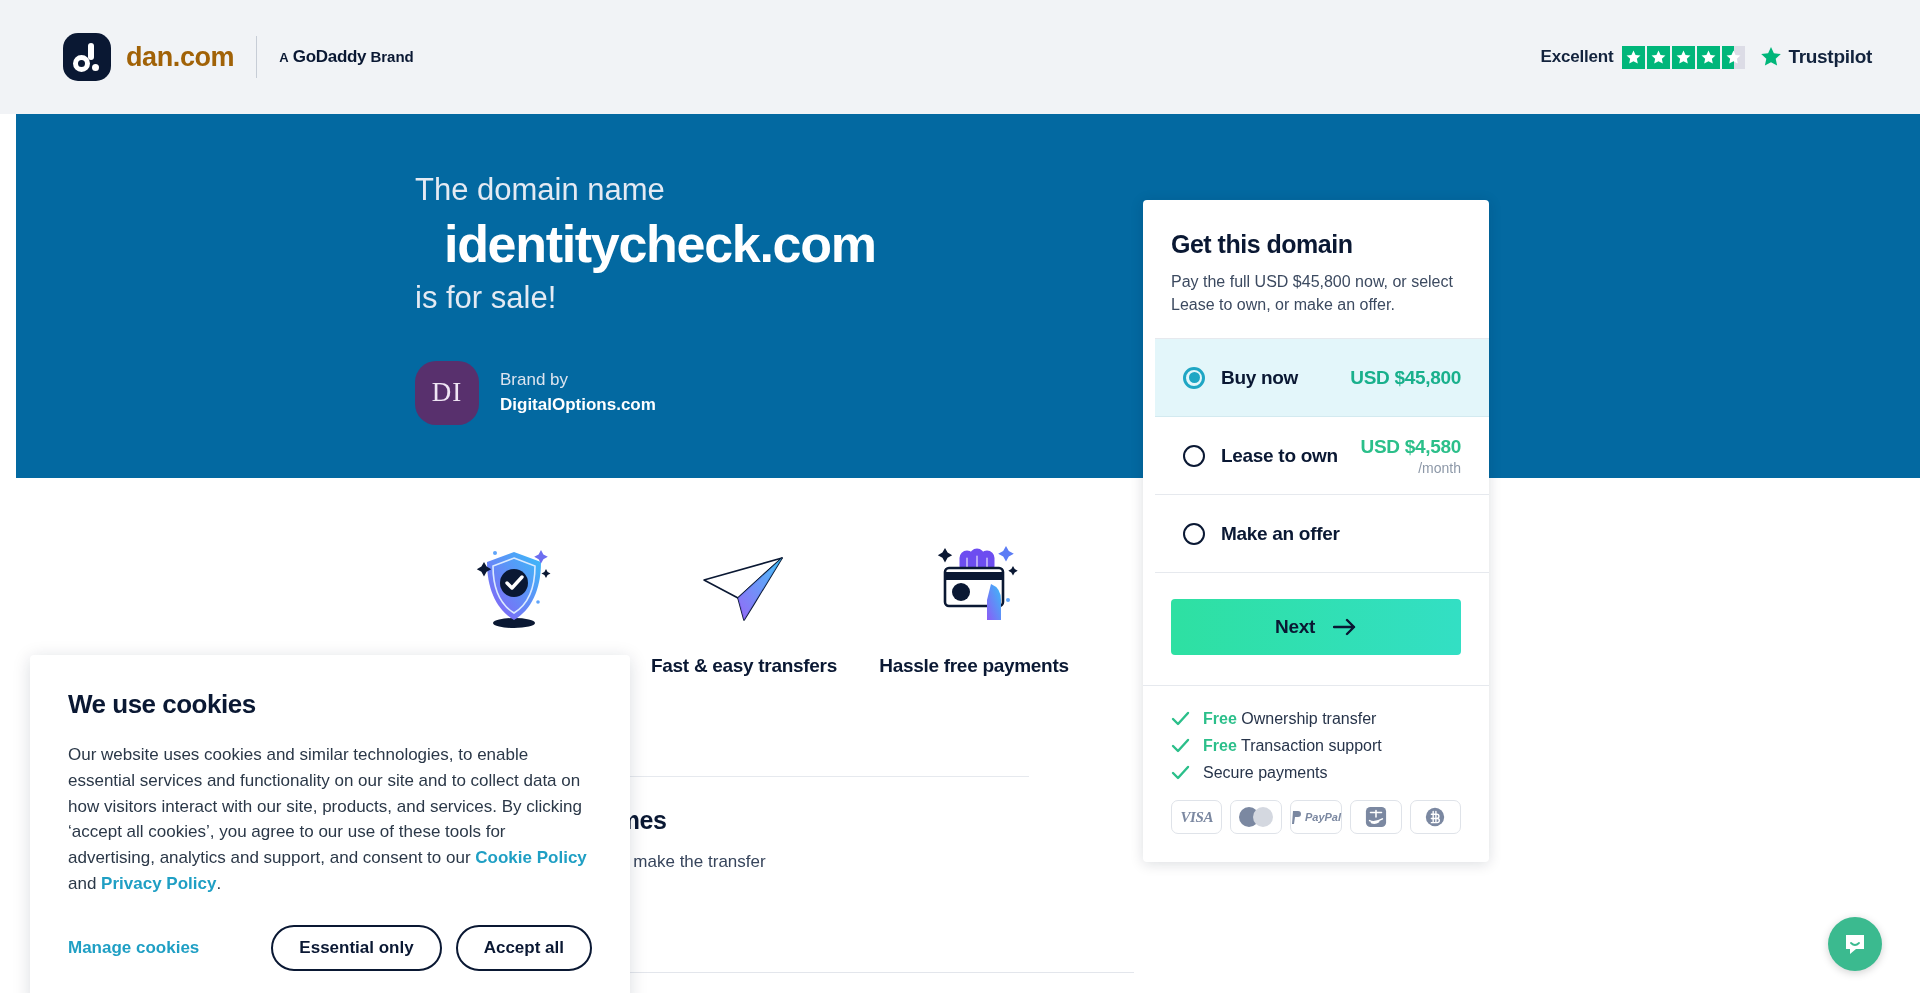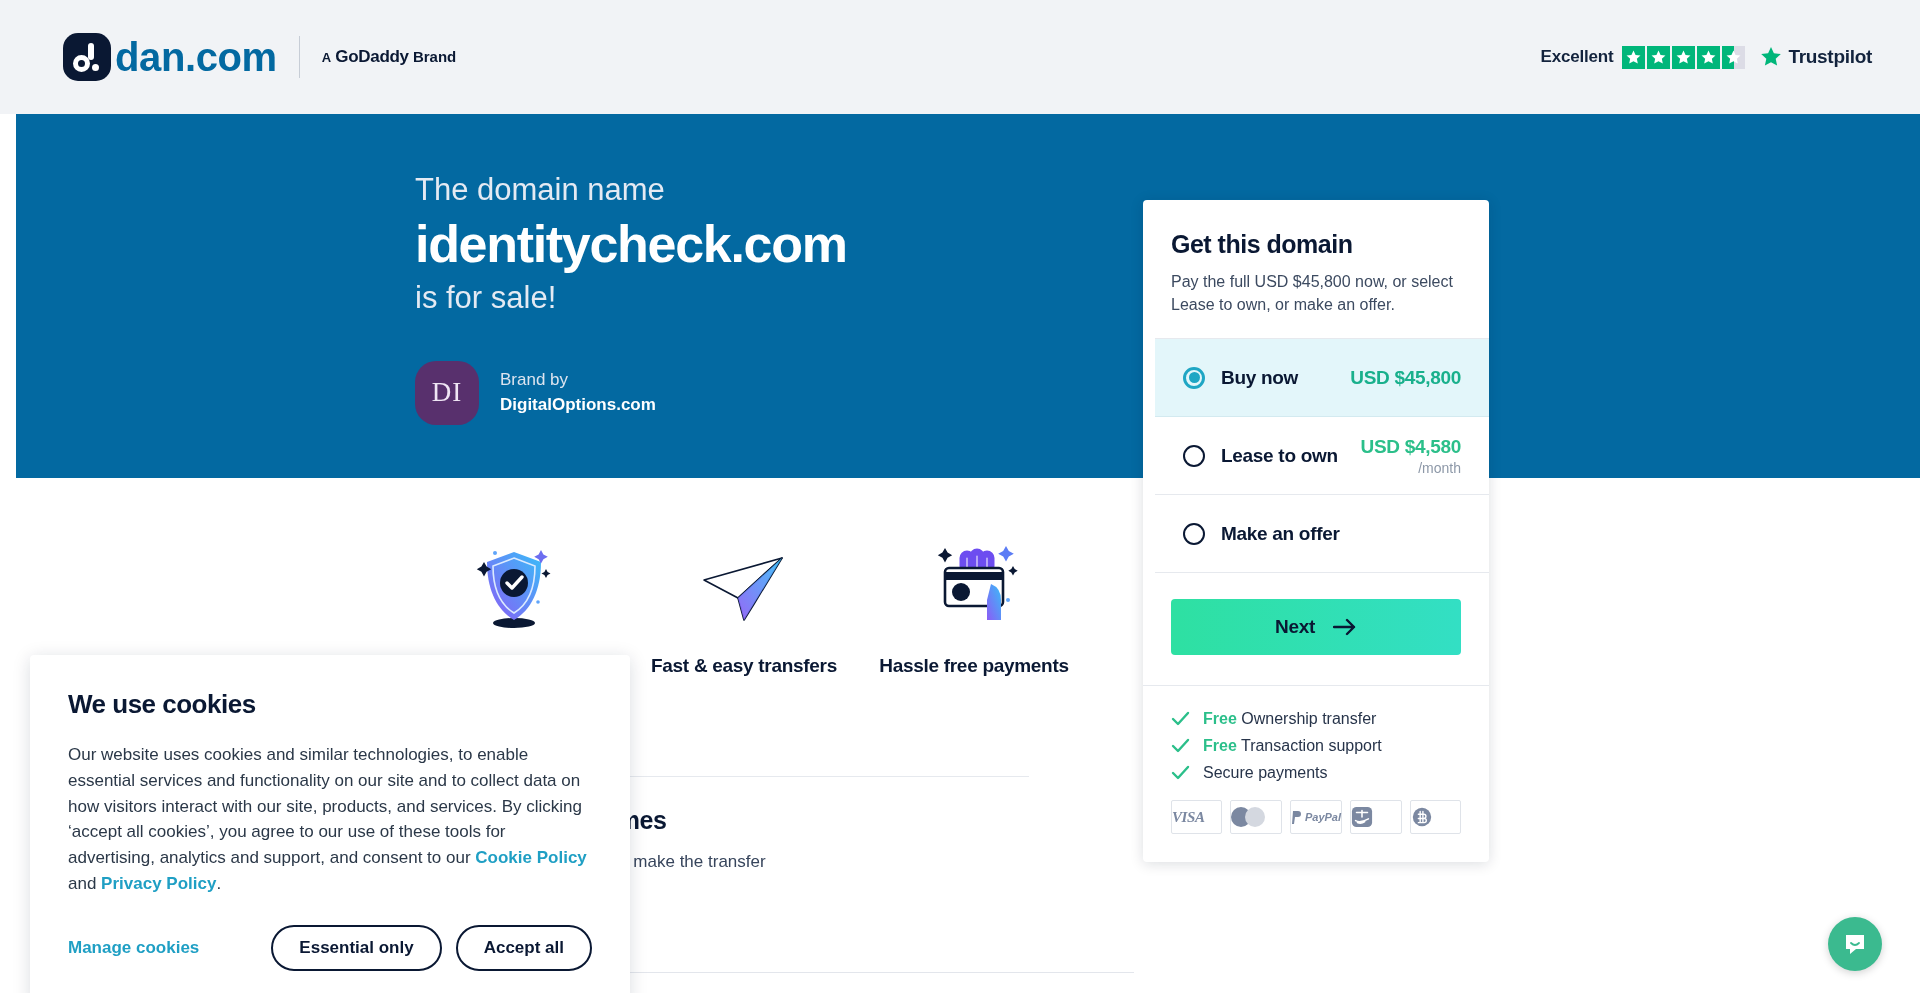--- a/index.html
+++ b/index.html
@@ -30,22 +30,22 @@
   .logo-mark .d-bowl {
     position: absolute; left: 10px; top: 22px;
     width: 17px; height: 17px; border-radius: 50%;
     border: 5px solid #ffffff;
   }
   .logo-mark .d-dot {
     position: absolute; left: 29px; top: 31px;
     width: 7px; height: 7px; border-radius: 50%; background: #ffffff;
   }
   .logo-word {
-    margin-left: 4px; font-size: 40px; font-weight: 700;
-    color: #0369a1; letter-spacing: -0.4px;
+    margin-left: 15px; font-size: 27px; font-weight: 700;
+    color: #a16207; letter-spacing: -0.4px;
   }
   .brand-divider {
     width: 1px; height: 42px; background: #c7cdd6; margin: 0 22px;
   }
   .godaddy { font-size: 15px; color: #0a1833; white-space: nowrap; }
   .godaddy .a { font-size: 13px; font-weight: 600; }
   .godaddy .gd { font-weight: 800; font-size: 17px; letter-spacing: -0.3px; }
   .godaddy .br { font-weight: 600; font-size: 15px; }
 
   .trustpilot {
@@ -70,21 +70,21 @@
     position: absolute; top: 114px; left: 16px;
     width: 1920px; height: 364px;
     background: #0369a1;
   }
   .hero-left { position: absolute; left: 399px; top: 57px; width: 620px; }
   .hero-pre {
     font-size: 31px; color: #e4eaf3; font-weight: 400; line-height: 1.25;
   }
   .hero-domain {
     font-size: 52px; font-weight: 800; color: #ffffff;
-    letter-spacing: -1.3px; line-height: 1.18; margin-top: 4px;
+    letter-spacing: -1.3px; line-height: 1.18; margin-top: 4px; margin-left: 29px;
   }
   .hero-post {
     font-size: 31px; color: #e4eaf3; font-weight: 400;
     line-height: 1.25; margin-top: 4px;
   }
   .seller { display: flex; align-items: center; margin-top: 43px; }
   .seller-avatar {
     width: 64px; height: 64px; border-radius: 21px;
     background: #58306d; display: flex; align-items: center;
     justify-content: center; flex: none;
@@ -157,22 +157,22 @@
     font-size: 19px; font-weight: 800; color: #0a1833; letter-spacing: -0.3px;
   }
 
   .card-foot { border-top: 1px solid #e6e9ee; padding: 24px 28px 28px 28px; }
   .perk { display: flex; align-items: center; gap: 13px; margin-bottom: 9px; }
   .perk-text { font-size: 16px; color: #27344a; }
   .perk-free { color: #2bbf8a; font-weight: 700; }
   .pay-row { display: flex; gap: 8px; margin-top: 18px; }
   .pay-badge {
     width: 56px; height: 34px; border: 1px solid #dfe3e9;
-    border-radius: 2px; background: #fff;
-    display: flex; align-items: center; 
+    border-radius: 7px; background: #fff;
+    display: flex; align-items: center; justify-content: center;
   }
   .pay-visa {
     font-family: "Liberation Serif", serif;
     font-size: 15px; font-weight: 700; font-style: italic;
     color: #7b88a1; letter-spacing: -0.4px;
   }
   .mc { position: relative; width: 34px; height: 20px; }
   .mc span { position: absolute; top: 0; width: 20px; height: 20px; border-radius: 50%; }
   .mc .l { left: 0; background: #7b88a1; }
   .mc .r { right: 0; background: #d4d8e0; }

